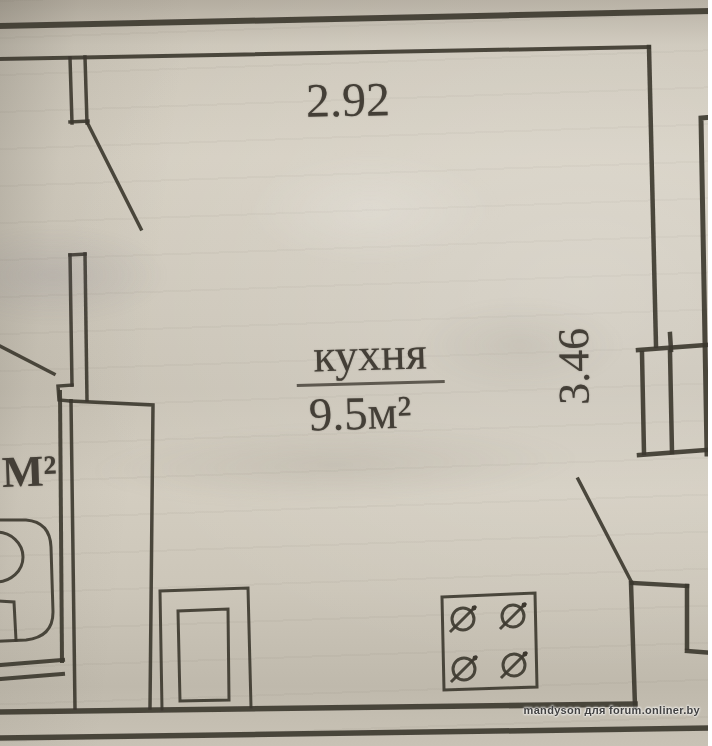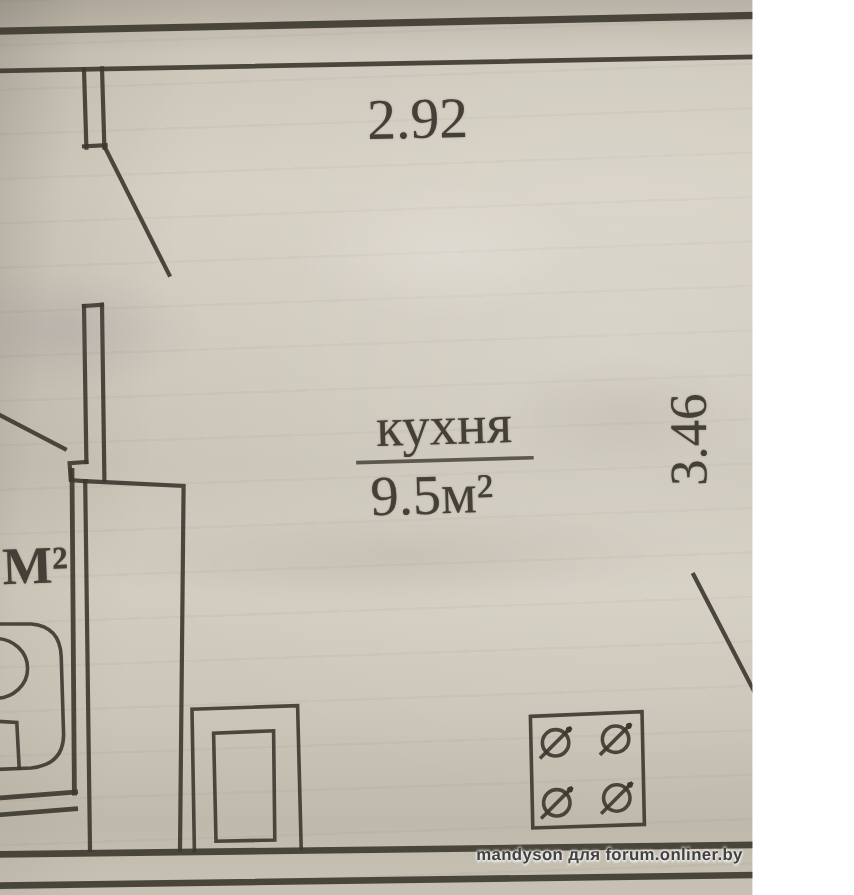--- a/index.html
+++ b/index.html
@@ -2,21 +2,21 @@
 <html><head>
 <meta charset="utf-8">
 <style>
   * { box-sizing: border-box; }
   html, body { margin: 0; padding: 0; }
   body {
     width: 712px; height: 746px; overflow: hidden;
     font-family: "Liberation Serif", serif;
   }
   .photo {
-    position: relative; width: 627px; height: 746px; overflow: hidden;
+    position: relative; width: 708px; height: 746px; overflow: hidden;
     background:
       radial-gradient(120% 85% at 82% 38%, rgba(255,255,255,0.20), rgba(255,255,255,0) 62%),
       linear-gradient(97deg, rgba(85,80,70,0.26) 0%, rgba(85,80,70,0.07) 10%, rgba(0,0,0,0) 24%),
       repeating-linear-gradient(178deg, rgba(115,108,96,0.06) 0px, rgba(115,108,96,0.06) 2px, rgba(0,0,0,0) 2px, rgba(0,0,0,0) 37px),
       linear-gradient(180deg, #b4ada0 0%, #cdc7ba 6%, #d5cfc2 21%, #cfc9bc 37%, #c9c3b6 52%, #d3cdc0 66%, #ccc6b9 79%, #bfb9ac 92%, #c8c2b5 100%);
   }
   .plan-svg { position: absolute; left: 0; top: 0; }
   .label {
     position: absolute; color: #443f37;
     text-shadow: 0 0 1.3px rgba(68,63,55,0.55);
@@ -24,21 +24,21 @@
   }
   .dim-top   { left: 280px; top: 72px;  width: 136px; font-size: 48px; text-align: center; transform: rotate(-1deg); }
   .room-name { left: 296px; top: 328px; width: 148px; font-size: 46px; text-align: center;
                border-bottom: 3px solid rgba(68,63,55,0.82); padding-bottom: 1px; transform: rotate(-1.6deg); }
   .room-area { left: 286px; top: 386px; width: 148px; font-size: 47px; text-align: center; transform: rotate(-1.6deg); }
   .dim-right { left: 517px; top: 341px; width: 114px; font-size: 44px; text-align: center; transform: rotate(-90.5deg); }
   .adj-area  { left: 2px;  top: 446px; font-size: 44px; font-weight: 600; transform: rotate(-2deg); }
   .watermark {
     position: absolute; right: 8px; top: 704px;
     font-family: "Liberation Sans", sans-serif; font-weight: 700;
-    font-size: 14px; letter-spacing: 0.3px; color: #424242;
+    font-size: 11px; letter-spacing: 0.3px; color: #424242;
     text-shadow: 0 0 3px rgba(255,255,255,0.95), 0 1px 2px rgba(255,255,255,0.8), 0 -1px 2px rgba(255,255,255,0.7);
     padding-left: 40px;
   }
   .smudge { position: absolute; pointer-events: none; }
   .sm1 { left: -25px; top: 225px; width: 195px; height: 100px;
          background: radial-gradient(ellipse at 40% 50%, rgba(108,104,124,0.15), rgba(108,104,124,0) 70%);
          filter: blur(2px); }
   .sm2 { left: 95px; top: 424px; width: 480px; height: 82px;
          background: radial-gradient(ellipse at 50% 50%, rgba(112,105,92,0.13), rgba(112,105,92,0) 72%);
          filter: blur(3px); transform: rotate(-1.5deg); }

